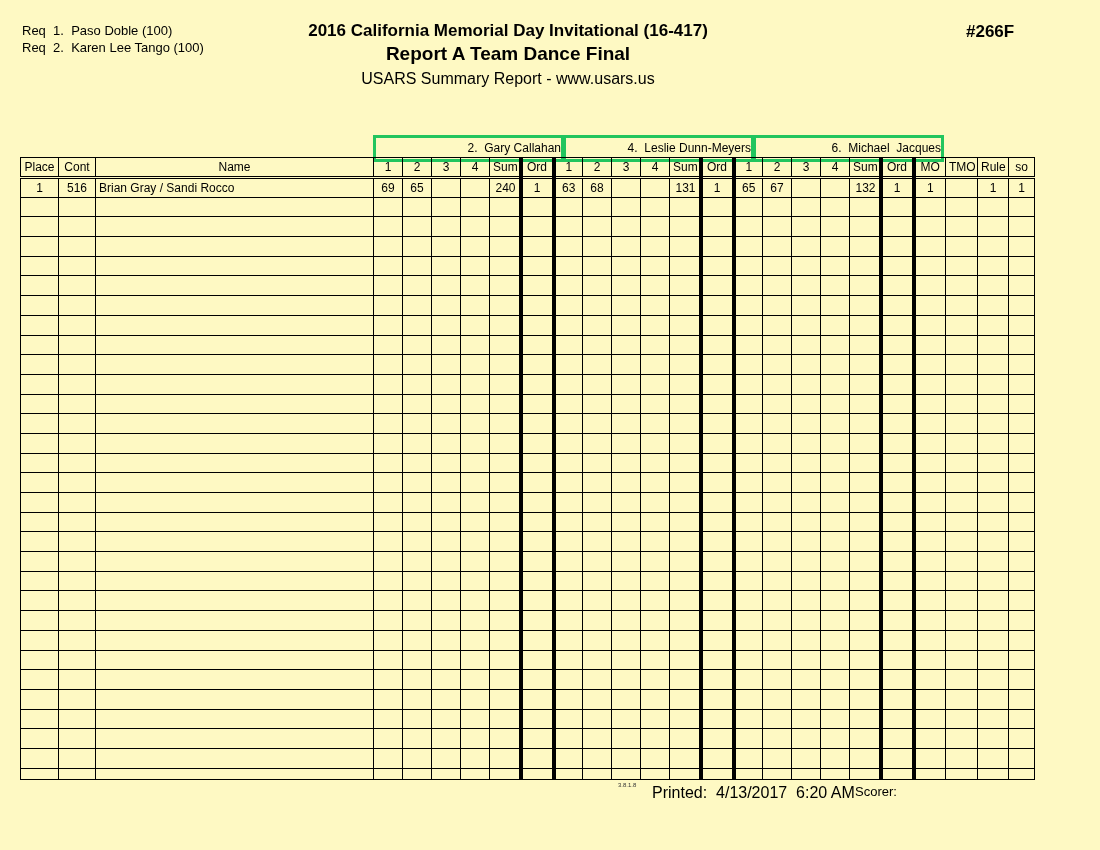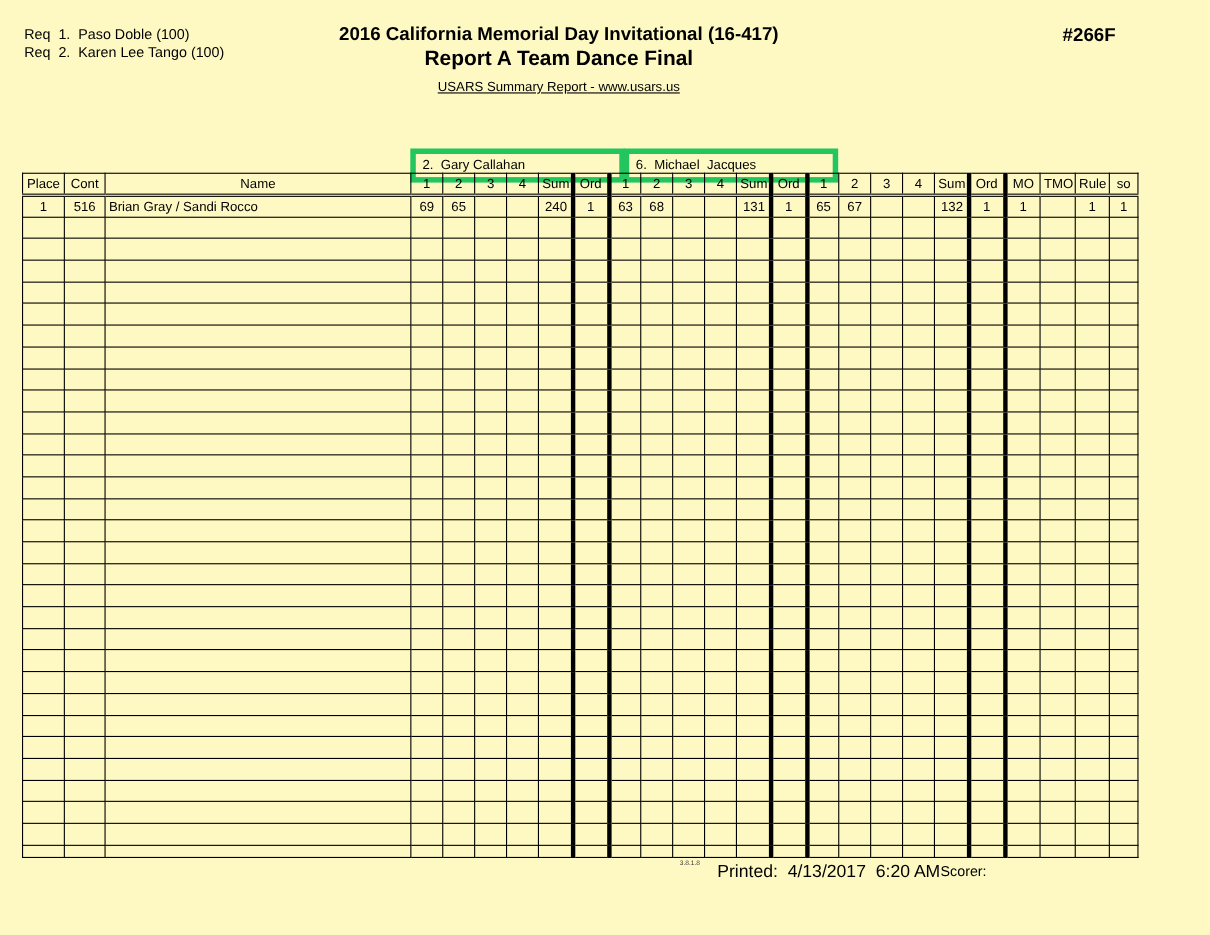--- a/index.html
+++ b/index.html
@@ -6,27 +6,27 @@
   .page{position:relative;width:1100px;height:850px;background:#fef9c3;color:#000;
         font-family:"Liberation Sans", sans-serif;overflow:hidden;}
   .pre{white-space:pre;}
 
   .req-block{position:absolute;left:22px;top:22px;font-size:13px;line-height:17px;}
 
   .titles{position:absolute;left:0;top:20px;width:1016px;text-align:center;}
   .t1{font-size:17px;font-weight:bold;line-height:21px;}
   .t2{font-size:15px;line-height:21px;}
   .t3{font-size:19px;font-weight:bold;line-height:26px;}
-  .t4{font-size:12px;line-height:24px;text-decoration:underline;}
+  .t4{font-size:16px;line-height:24px;}
 
   .heat{position:absolute;left:966px;top:22px;font-size:17px;font-weight:bold;}
 
   .judgerow{position:absolute;left:373px;top:135px;display:flex;}
-  .jbox{width:179px;height:21px;border:5px solid #22c55e;font-size:12px;line-height:21px;
-        padding-left:6px;overflow:hidden;}
+  .jbox{width:179px;height:21px;border:3px solid #22c55e;font-size:12px;line-height:21px;
+        padding-left:6px;overflow:hidden;text-align:right;}
   .jbox + .jbox{margin-left:-1px;}
 
   table.t{position:absolute;left:20px;top:157px;width:1014px;border-collapse:collapse;
           table-layout:fixed;font-size:12px;}
   .t th,.t td{border:1px solid #000;padding:0 3px;overflow:hidden;white-space:nowrap;
               font-weight:normal;}
   .t thead tr{height:20px;}
   .t thead th{border-bottom:3px double #000;text-align:center;}
   .t tbody tr{height:19.7px;}
   .t tbody tr.clip{height:11px;}
@@ -53,20 +53,21 @@
   <div class="titles">
     <div class="t1 pre">2016 California Memorial Day Invitational (16-417)</div>
     <div class="t3 pre">Report A Team Dance Final</div>
     <div class="t4 pre">USARS Summary Report - www.usars.us</div>
   </div>
 
   <div class="heat">#266F</div>
 
   <div class="judgerow">
     <div class="jbox pre">2.  Gary Callahan</div>
+    <div class="jbox pre">4.  Leslie Dunn-Meyers</div>
     <div class="jbox pre">6.  Michael  Jacques</div>
   </div>
 
   <table class="t">
     <colgroup>
       <col style="width:38px">
         <col style="width:37px">
         <col style="width:278px">
       <col style="width:29px">
         <col style="width:29px">

